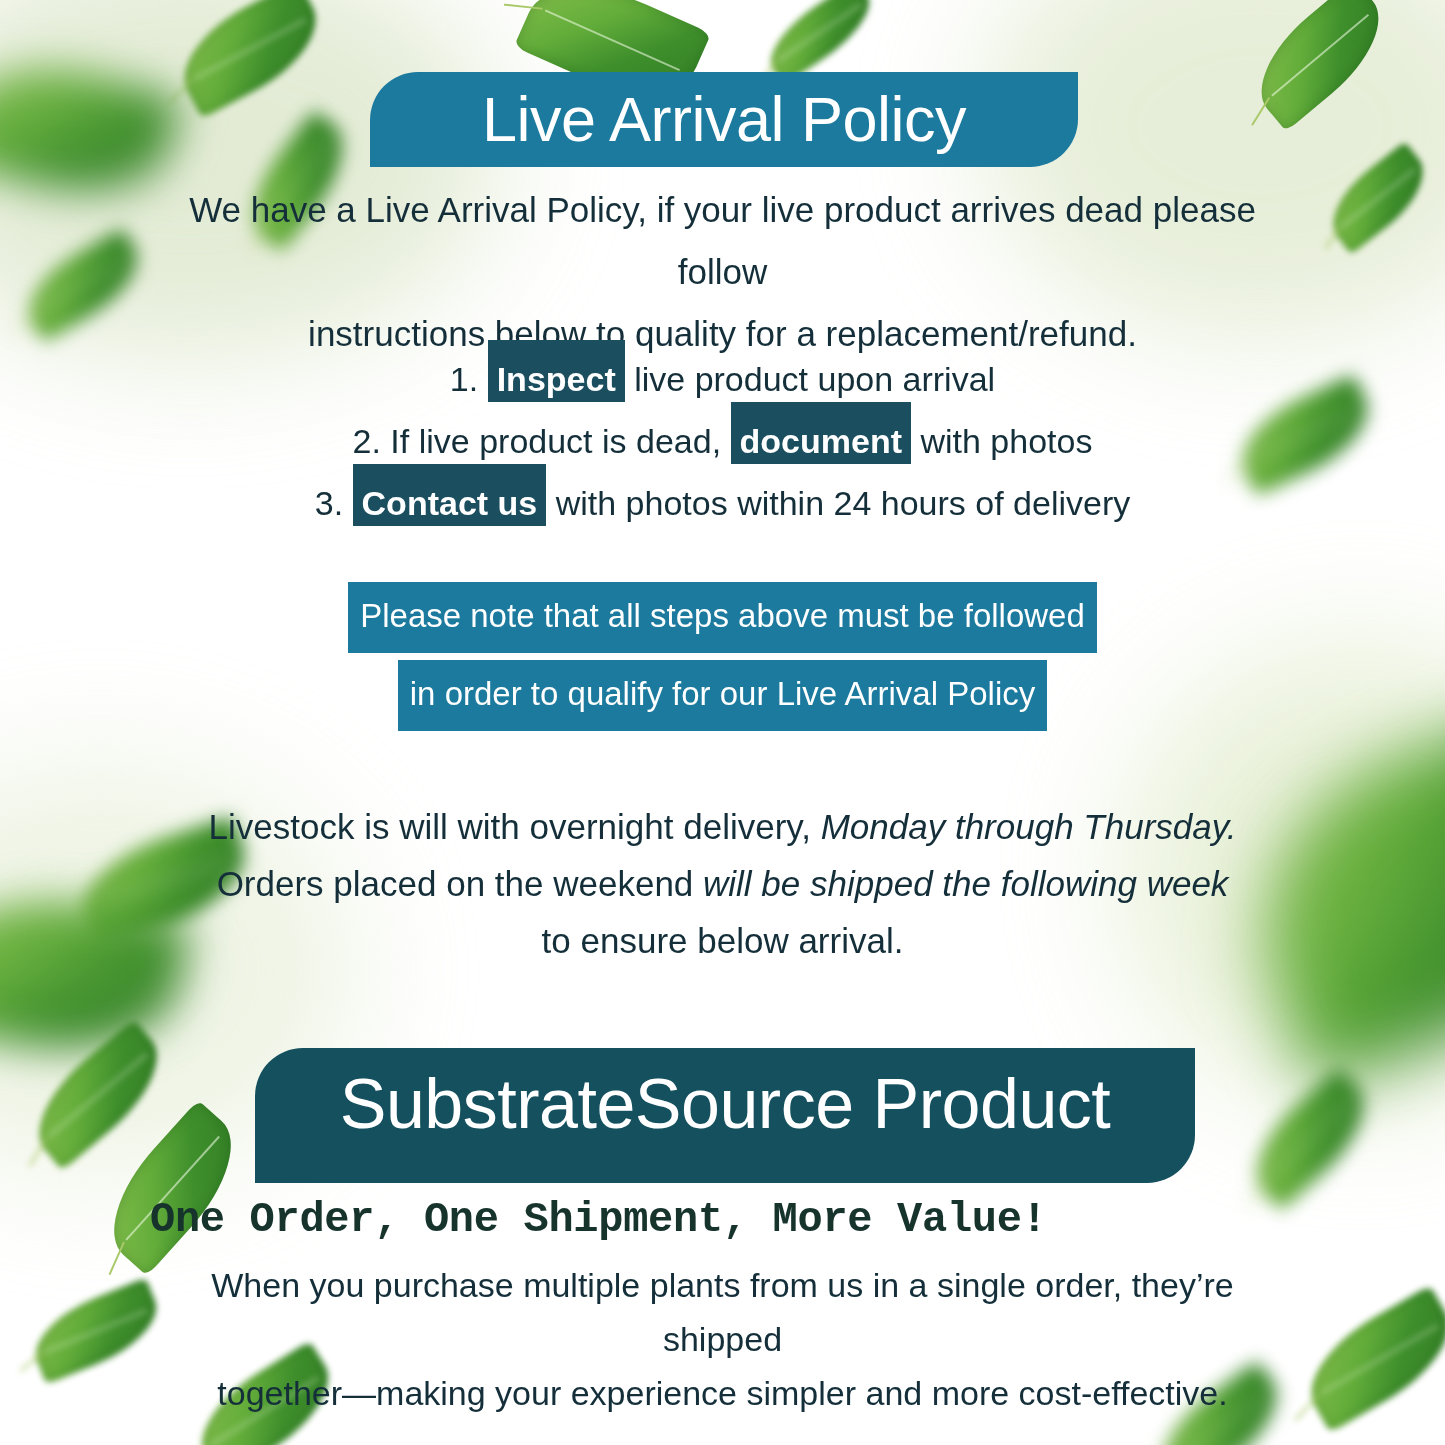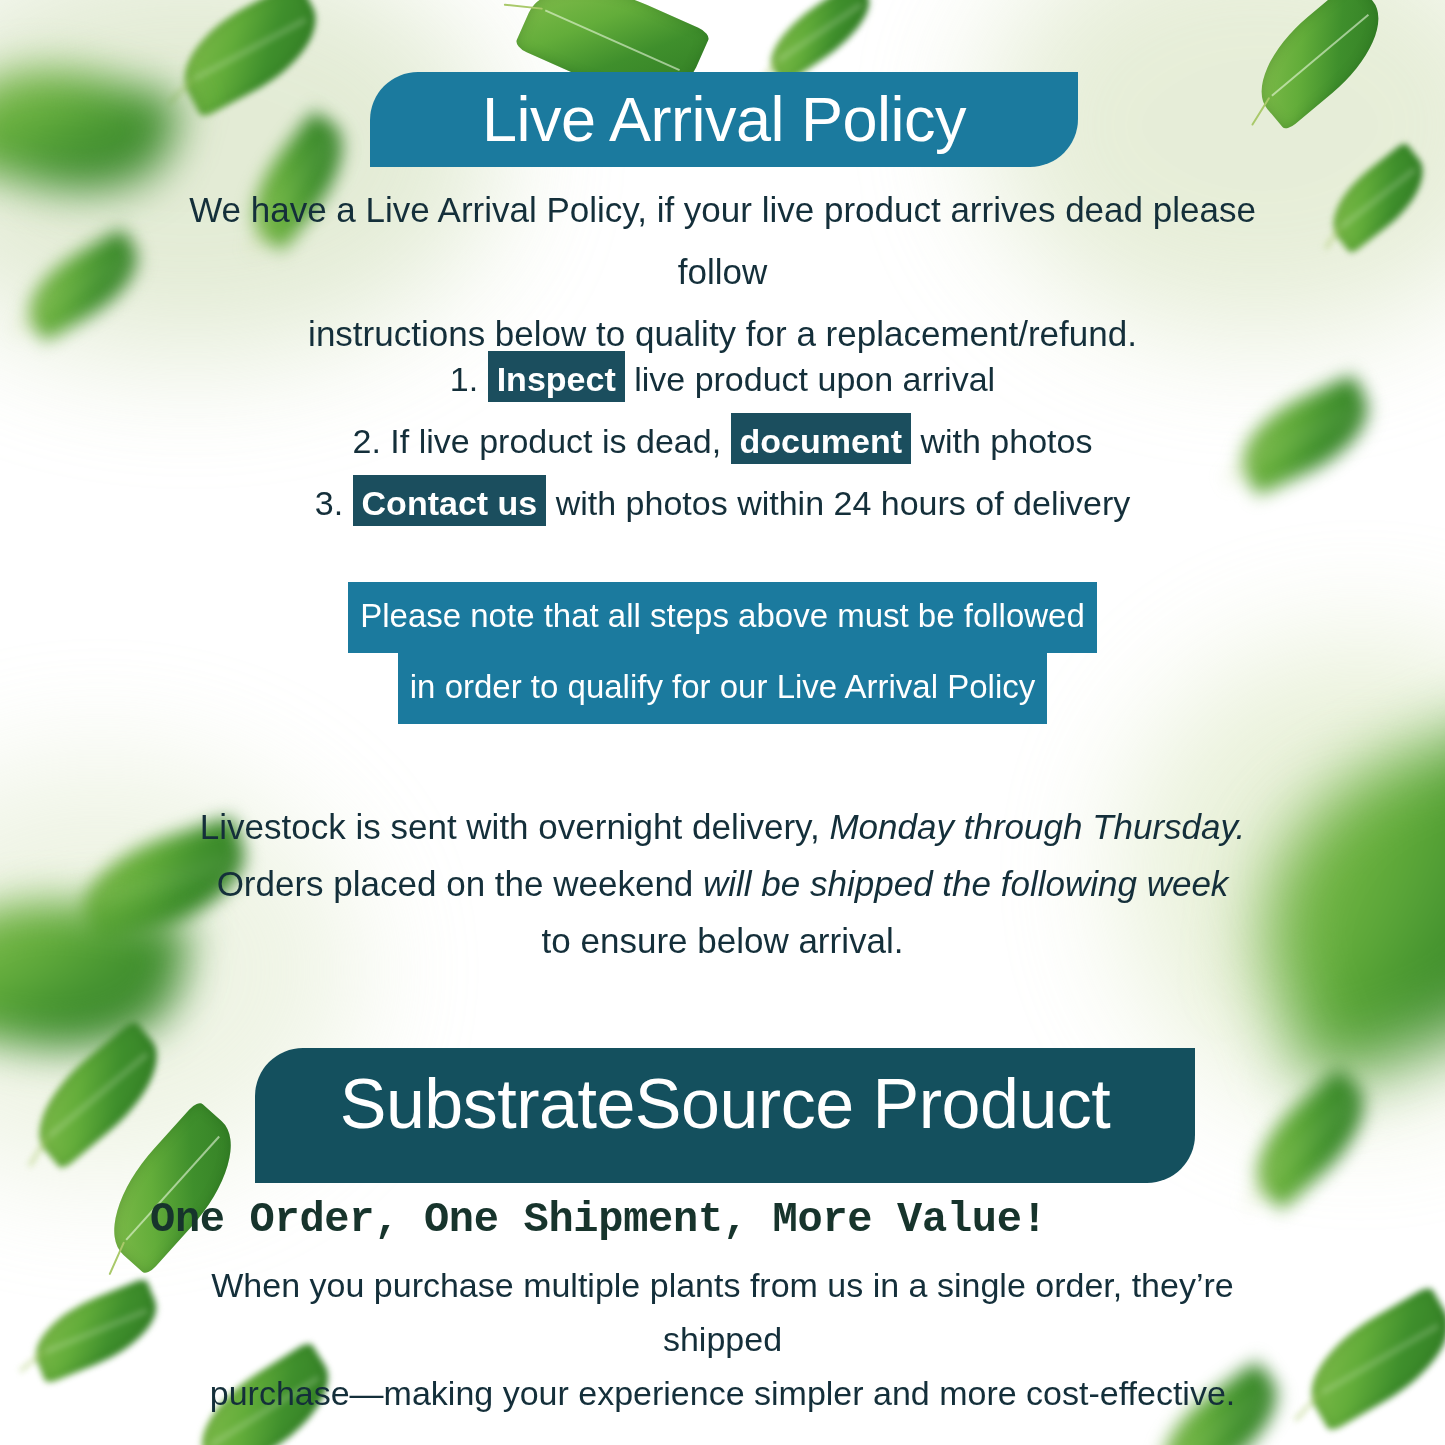--- a/index.html
+++ b/index.html
@@ -78,31 +78,32 @@
 
   #steps {
     position:absolute; left:150px; top:348px; width:1145px;
     font-size:34px; line-height:62px; color:#142f3a;
     text-align:center;
   }
   .step { display:block; white-space:nowrap; }
   .hl {
     background:#1b4e5e; color:#ffffff;
     font-weight:bold;
-    padding:9px 9px 4px 9px;
+    padding:20px 9px 4px 9px;
   }
 
   #note {
     position:absolute; left:150px; top:582px; width:1145px;
     text-align:center; font-size:33px; line-height:62px;
   }
   .note-line {
     display:inline-block;
     background:#1b7a9e; color:#ffffff;
     padding:3px 12px 6px 12px;
+    margin-bottom:7px;
     white-space:nowrap;
   }
 
   #ship {
     left:150px; top:798px; width:1145px;
     font-size:35px; line-height:57px;
   }
   #ship i { font-style:italic; }
 
   #tagline {
@@ -175,29 +176,29 @@
       <span>with photos within 24 hours of delivery</span>
     </span>
   </div>
 
   <div id="note">
     <span class="note-line">Please note that all steps above must be followed</span><br>
     <span class="note-line">in order to qualify for our Live Arrival Policy</span>
   </div>
 
   <div class="para" id="ship">
-    <span>Livestock is sent with overnight delivery,</span>
+    <span>Livestock is will with overnight delivery,</span>
     <i>Monday through Thursday.</i><br>
     <span>Orders placed on the weekend</span>
     <i>will be shipped the following week</i><br>
     <span>to ensure below arrival.</span>
   </div>
 
   <div class="banner" id="banner-sub">SubstrateSource Product</div>
 
   <div id="tagline">One Order, One Shipment, More Value!</div>
 
   <div class="para" id="closing">
     <span>When you purchase multiple plants from us in a single order, they’re shipped</span><br>
-    <span>purchase—making your experience simpler and more cost-effective.</span>
+    <span>together—making your experience simpler and more cost-effective.</span>
   </div>
 
 </div>
 
 </body></html>

